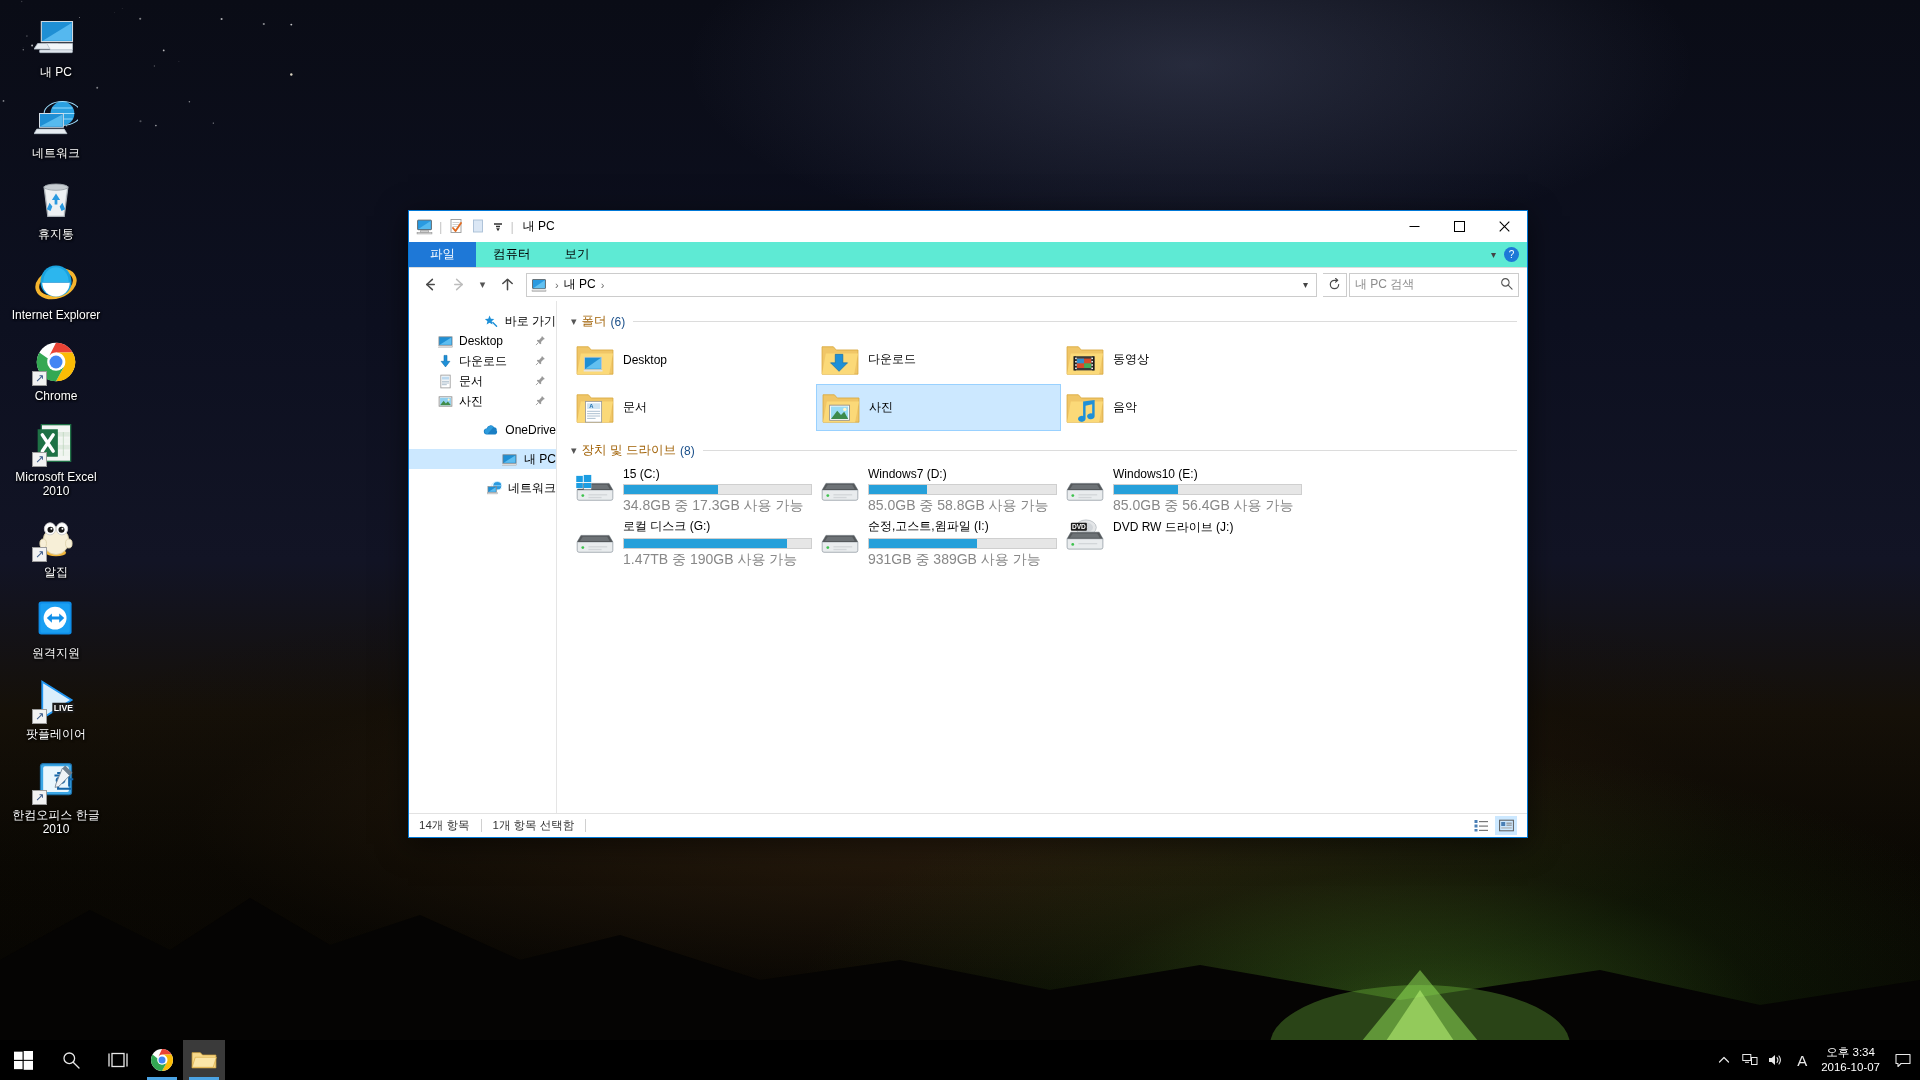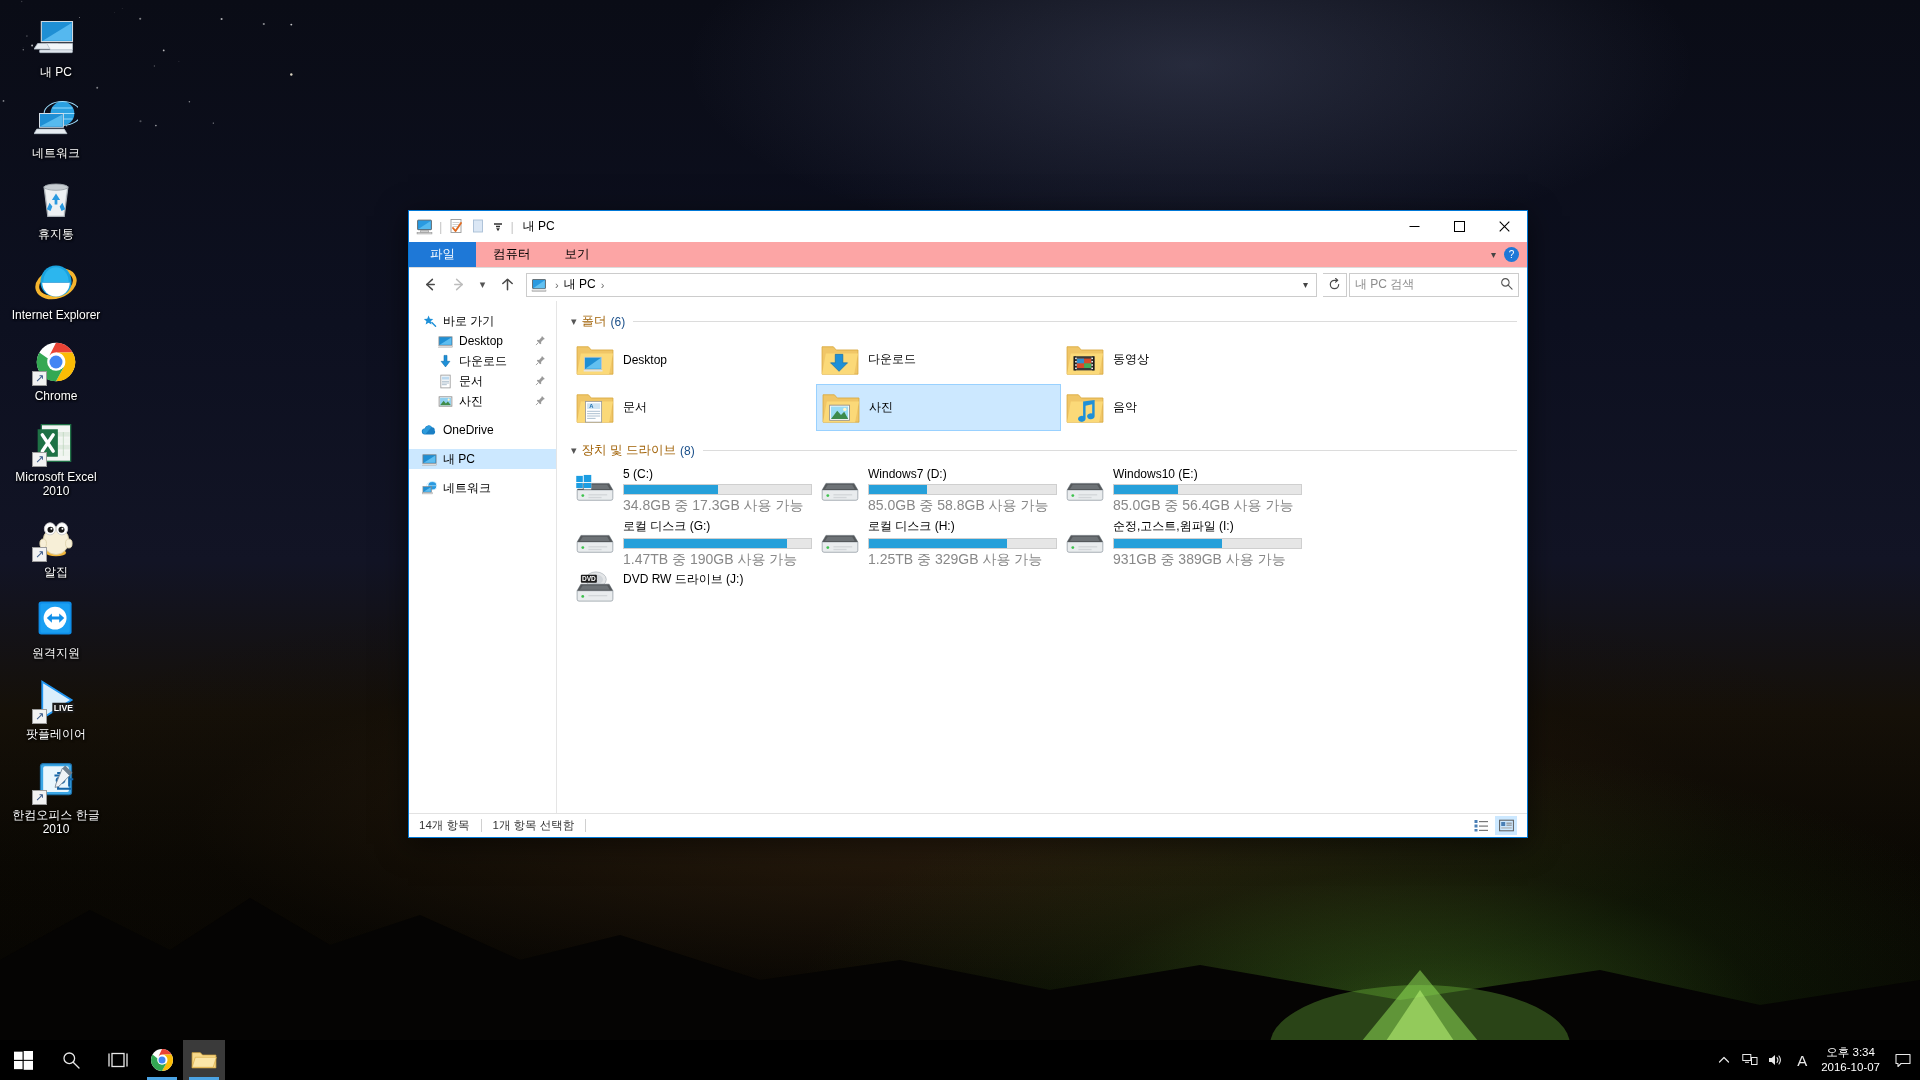--- a/index.html
+++ b/index.html
@@ -66,21 +66,21 @@
   .qat-ico { width: 17px; height: 17px; position: relative; }
   .title-text { font-size: 12px; color: #000; margin-left: 8px; }
   .wincontrols { margin-left: auto; display: flex; height: 31px; }
   .wc {
     width: 45px; height: 31px; display: flex; align-items: center;
     justify-content: center; color: #000;
   }
 
   .ribbon {
     height: 26px; display: flex; align-items: stretch; flex-shrink: 0;
-    border-bottom: 1px solid #dcdcdc; background: #fca5a5;
+    border-bottom: 1px solid #dcdcdc; background: #5eead4;
   }
   .rtab {
     display: flex; align-items: center; padding: 0 17px;
     font-size: 12.5px; color: #000;
   }
   .rtab.file { background: #1e78d7; color: #fff; padding: 0 21px; }
   .ribbon-right { margin-left: auto; display: flex; align-items: center; gap: 8px; padding-right: 8px; }
   .chev-sm { font-size: 10px; color: #444; }
   .help-ico {
     width: 15px; height: 15px; border-radius: 50%;
@@ -115,21 +115,21 @@
   }
   .search-ico { margin-left: auto; color: #555; font-size: 13px; }
 
   .body-row { flex: 1; display: flex; min-height: 0; }
   .navpane {
     width: 148px; background: #fff; border-right: 1px solid #e5e5e5;
     padding-top: 10px; font-size: 12px; flex-shrink: 0;
   }
   .nv {
     height: 20px; display: flex; align-items: center; padding-left: 12px;
-    color: #000; white-space: nowrap;
+    color: #000; white-space: nowrap; justify-content: flex-end;
   }
   .nv.child { padding-left: 28px; }
   .nv.sel { background: #cce8ff; }
   .nv .nico { width: 16px; height: 16px; margin-right: 6px; flex-shrink: 0;
     display: flex; align-items: center; justify-content: center; }
   .nv .pin { margin-left: auto; margin-right: 10px; color: #8a8a8a; font-size: 11px; }
   .nv-gap { height: 9px; }
 
   .content { flex: 1; background: #fff; padding: 12px 10px 0 14px; overflow: hidden; position: relative; }
   .grouphdr { display: flex; align-items: center; margin-bottom: 6px; }
@@ -1224,21 +1224,21 @@
                 <rect x="1" y="2" width="7" height="6.6" fill="#ffffff"></rect>
                 <rect x="9" y="1" width="8" height="7.6" fill="#ffffff"></rect>
                 <rect x="1" y="9.6" width="7" height="6.2" fill="#ffffff"></rect>
                 <rect x="9" y="9.6" width="8" height="6.8" fill="#ffffff"></rect>
                 <rect x="1" y="2" width="7" height="6.6" fill="#1b9de2"></rect>
                 <rect x="9" y="1" width="8" height="7.6" fill="#1b9de2"></rect>
                 <rect x="1" y="9.6" width="7" height="5.4" fill="#1b9de2"></rect>
                 <rect x="9" y="9.6" width="8" height="5.4" fill="#1b9de2"></rect>
               </svg></div>
             <div class="dinfo">
-              <div class="dname">5 (C:)</div>
+              <div class="dname">15 (C:)</div>
               <div class="bar">
                 <i style="width: 50%;"></i>
               </div>
               <div class="dfree">34.8GB 중 17.3GB 사용 가능</div>
             </div>
           </div>
           <div class="drive">
             <div class="dicon"><svg width="40" height="30" viewBox="0 0 42 32">
                 <path d="M6 10 h30 l4 7 v9 a2 2 0 0 1 -2 2 H4 a2 2 0 0 1 -2 -2 v-9 Z" fill="#e9ecee" stroke="#9aa3aa" stroke-width="0.9"></path>
                 <path d="M2 17 h38" stroke="#9aa3aa" stroke-width="0.8"></path>
@@ -1296,38 +1296,20 @@
             <div class="dicon"><svg width="40" height="30" viewBox="0 0 42 32">
                 <path d="M6 10 h30 l4 7 v9 a2 2 0 0 1 -2 2 H4 a2 2 0 0 1 -2 -2 v-9 Z" fill="#e9ecee" stroke="#9aa3aa" stroke-width="0.9"></path>
                 <path d="M2 17 h38" stroke="#9aa3aa" stroke-width="0.8"></path>
                 <path d="M6 10 h30 l4 7 H2 Z" fill="#55595c"></path>
                 <path d="M8 11.5 h26 l2.6 4.4 H5 Z" fill="#6d7276"></path>
                 <circle cx="8" cy="23" r="1.5" fill="#3fc34f"></circle>
                 <rect x="14" y="21.5" width="20" height="1.4" fill="#d2d6d9"></rect>
                 <rect x="14" y="24.4" width="14" height="1.4" fill="#d2d6d9"></rect>
               </svg></div>
             <div class="dinfo">
-              <div class="dname">로컬 디스크 (H:)</div>
-              <div class="bar">
-                <i style="width: 74%;"></i>
-              </div>
-              <div class="dfree">1.25TB 중 329GB 사용 가능</div>
-            </div>
-          </div>
-          <div class="drive">
-            <div class="dicon"><svg width="40" height="30" viewBox="0 0 42 32">
-                <path d="M6 10 h30 l4 7 v9 a2 2 0 0 1 -2 2 H4 a2 2 0 0 1 -2 -2 v-9 Z" fill="#e9ecee" stroke="#9aa3aa" stroke-width="0.9"></path>
-                <path d="M2 17 h38" stroke="#9aa3aa" stroke-width="0.8"></path>
-                <path d="M6 10 h30 l4 7 H2 Z" fill="#55595c"></path>
-                <path d="M8 11.5 h26 l2.6 4.4 H5 Z" fill="#6d7276"></path>
-                <circle cx="8" cy="23" r="1.5" fill="#3fc34f"></circle>
-                <rect x="14" y="21.5" width="20" height="1.4" fill="#d2d6d9"></rect>
-                <rect x="14" y="24.4" width="14" height="1.4" fill="#d2d6d9"></rect>
-              </svg></div>
-            <div class="dinfo">
               <div class="dname">순정,고스트,윔파일 (I:)</div>
               <div class="bar">
                 <i style="width: 58%;"></i>
               </div>
               <div class="dfree">931GB 중 389GB 사용 가능</div>
             </div>
           </div>
           <div class="drive nobar">
             <div class="dicon"><svg width="40" height="32" viewBox="0 0 42 34">
                 <ellipse cx="22" cy="9" rx="11" ry="8" fill="#e4e6e8" stroke="#b2b8bd" stroke-width="0.8"></ellipse>

